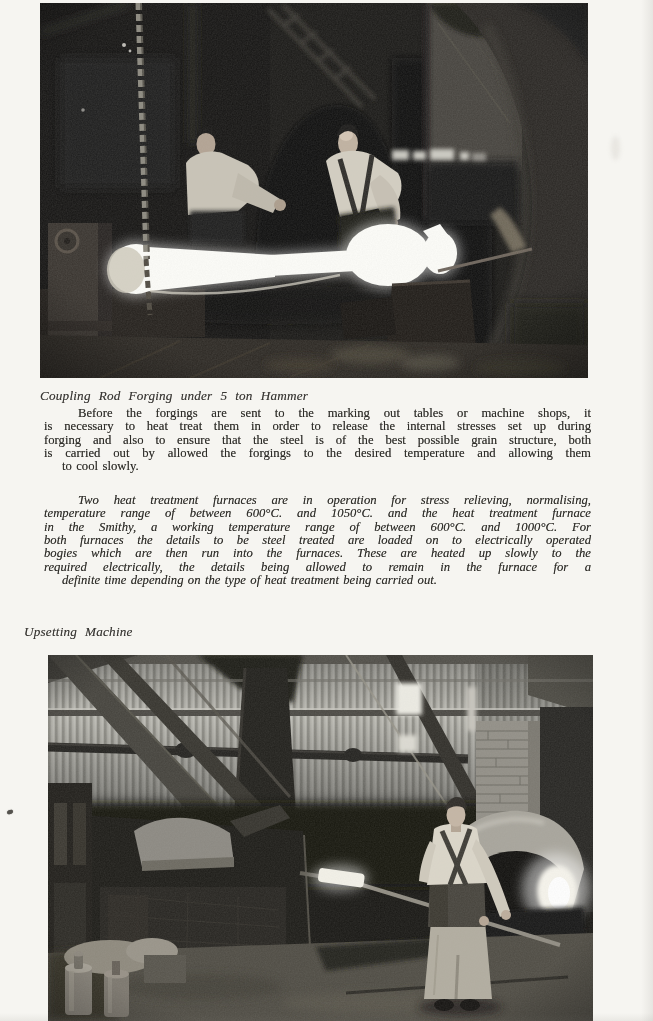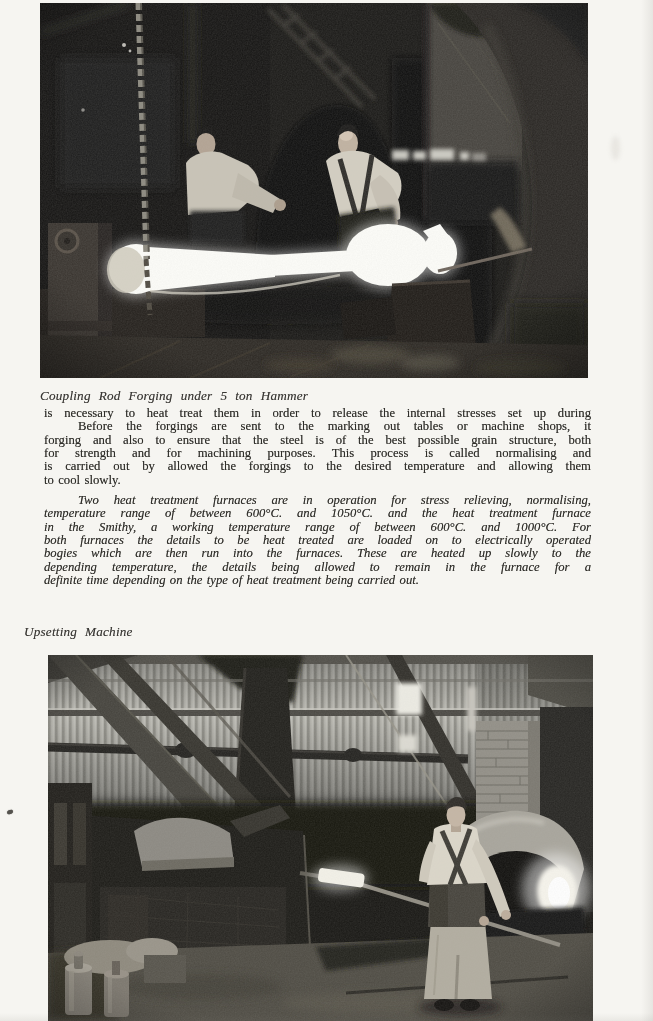--- a/index.html
+++ b/index.html
@@ -42,21 +42,21 @@
     font-size:12.7px;
     line-height:13.35px;
     color:#2f2e2a;
     text-shadow:0 0 0.4px rgba(47,46,42,0.55);
     word-spacing:1.2px;
   }
   .para1{top:407px;}
   .para2{top:494px;font-style:italic;}
   .textline{text-align:justify;text-align-last:justify;}
   .textline.first{padding-left:34px;box-sizing:border-box;}
-  .textline.last{text-align-last:auto;}
+  .textline.last{text-align-last:auto;margin-left:18px;}
   .ink-speck{
     position:absolute;left:7px;top:810px;width:6px;height:4px;
     background:#55534e;border-radius:60% 40% 55% 45%;
     transform:rotate(-18deg);
     box-shadow:0 0 1px rgba(60,58,54,0.8);
   }
   .smudge{
     position:absolute;left:611px;top:136px;width:9px;height:24px;
     background:#e8e6e1;border-radius:50%;
     filter:blur(2px);
@@ -214,35 +214,34 @@
   </g>
 
   <rect x="0" y="0" width="548" height="375" filter="url(#tgrain)"></rect>
   <rect x="0" y="0" width="548" height="375" fill="url(#tvig)"></rect>
 </svg>
 </figure>
 
 <div class="caption caption-top">Coupling Rod Forging under 5 ton Hammer</div>
 
 <div class="bodytext para1">
+  <div class="textline first">Before the forgings are sent to the marking out tables or machine shops, it</div>
   <div class="textline">is necessary to heat treat them in order to release the internal stresses set up during</div>
-  <div class="textline first">Before the forgings are sent to the marking out tables or machine shops, it</div>
   <div class="textline">forging and also to ensure that the steel is of the best possible grain structure, both</div>
-  <div class="textline">for strength and for machining purposes.  This process is called normalising and</div>
   <div class="textline">is carried out by allowed the forgings to the desired temperature and allowing them</div>
   <div class="textline last">to cool slowly.</div>
 </div>
 
 <div class="bodytext para2">
   <div class="textline first">Two heat treatment furnaces are in operation for stress relieving, normalising,</div>
   <div class="textline">temperature range of between 600°C. and 1050°C. and the heat treatment furnace</div>
   <div class="textline">in the Smithy, a working temperature range of between 600°C. and 1000°C.  For</div>
-  <div class="textline">both furnaces the details to be heat treated are loaded on to electrically operated</div>
+  <div class="textline">both furnaces the details to be steel treated are loaded on to electrically operated</div>
   <div class="textline">bogies which are then run into the furnaces.  These are heated up slowly to the</div>
-  <div class="textline">depending temperature, the details being allowed to remain in the furnace for a</div>
+  <div class="textline">required electrically, the details being allowed to remain in the furnace for a</div>
   <div class="textline last">definite time depending on the type of heat treatment being carried out.</div>
 </div>
 
 <div class="caption caption-bottom">Upsetting Machine</div>
 
 <figure class="photo photo-bottom">
 <svg viewBox="0 0 545 366" preserveAspectRatio="none" xmlns="http://www.w3.org/2000/svg">
   <defs>
     <filter id="bb2" x="-50%" y="-50%" width="200%" height="200%">
           <feGaussianBlur stdDeviation="2"></feGaussianBlur>

